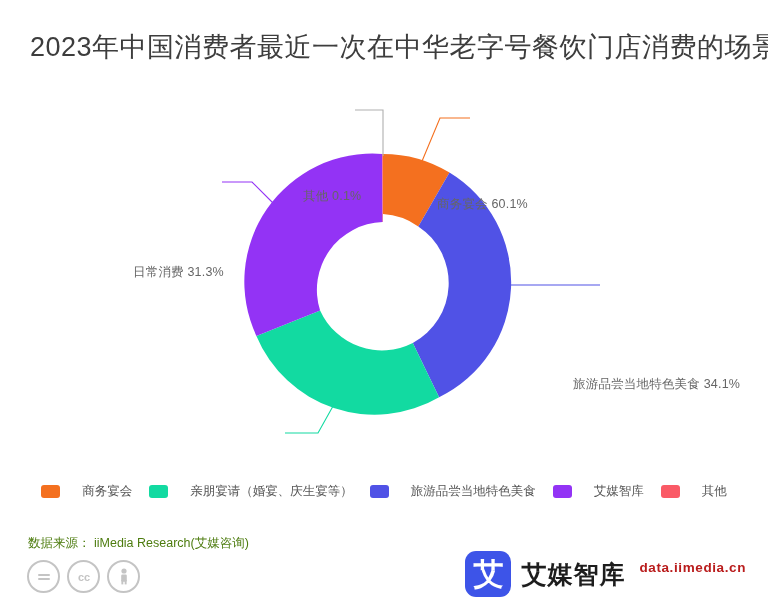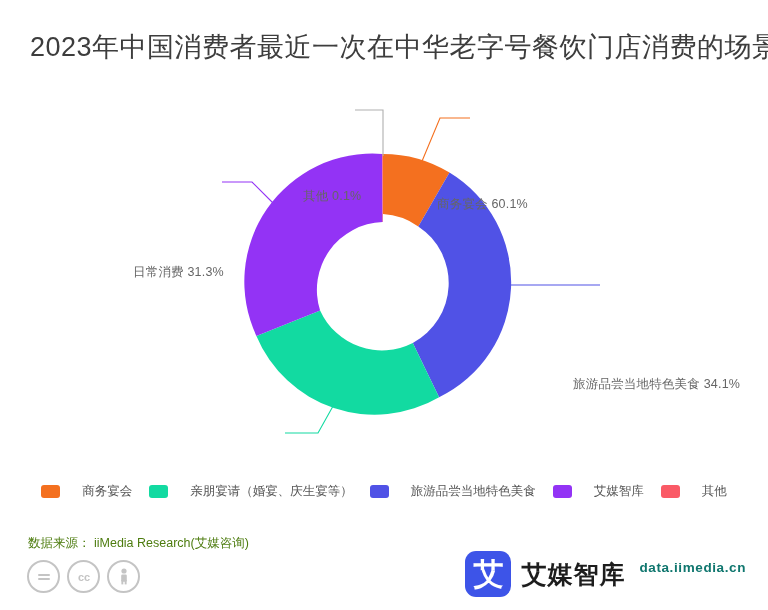--- a/index.html
+++ b/index.html
@@ -141,21 +141,21 @@
   #brand-name {
     font-size: 25px;
     line-height: 26px;
     color: #1d1d1d;
     font-weight: bold;
     letter-spacing: 1px;
   }
   #brand-url {
     font-size: 13.5px;
     line-height: 14px;
-    color: #0f766e;
+    color: #b91c1c;
     font-weight: bold;
     letter-spacing: 0.6px;
   }
 </style>
 </head>
 <body>
 
 <div id="chart-title">2023年中国消费者最近一次在中华老字号餐饮门店消费的场景</div>
 
 <div id="donut-wrap">

